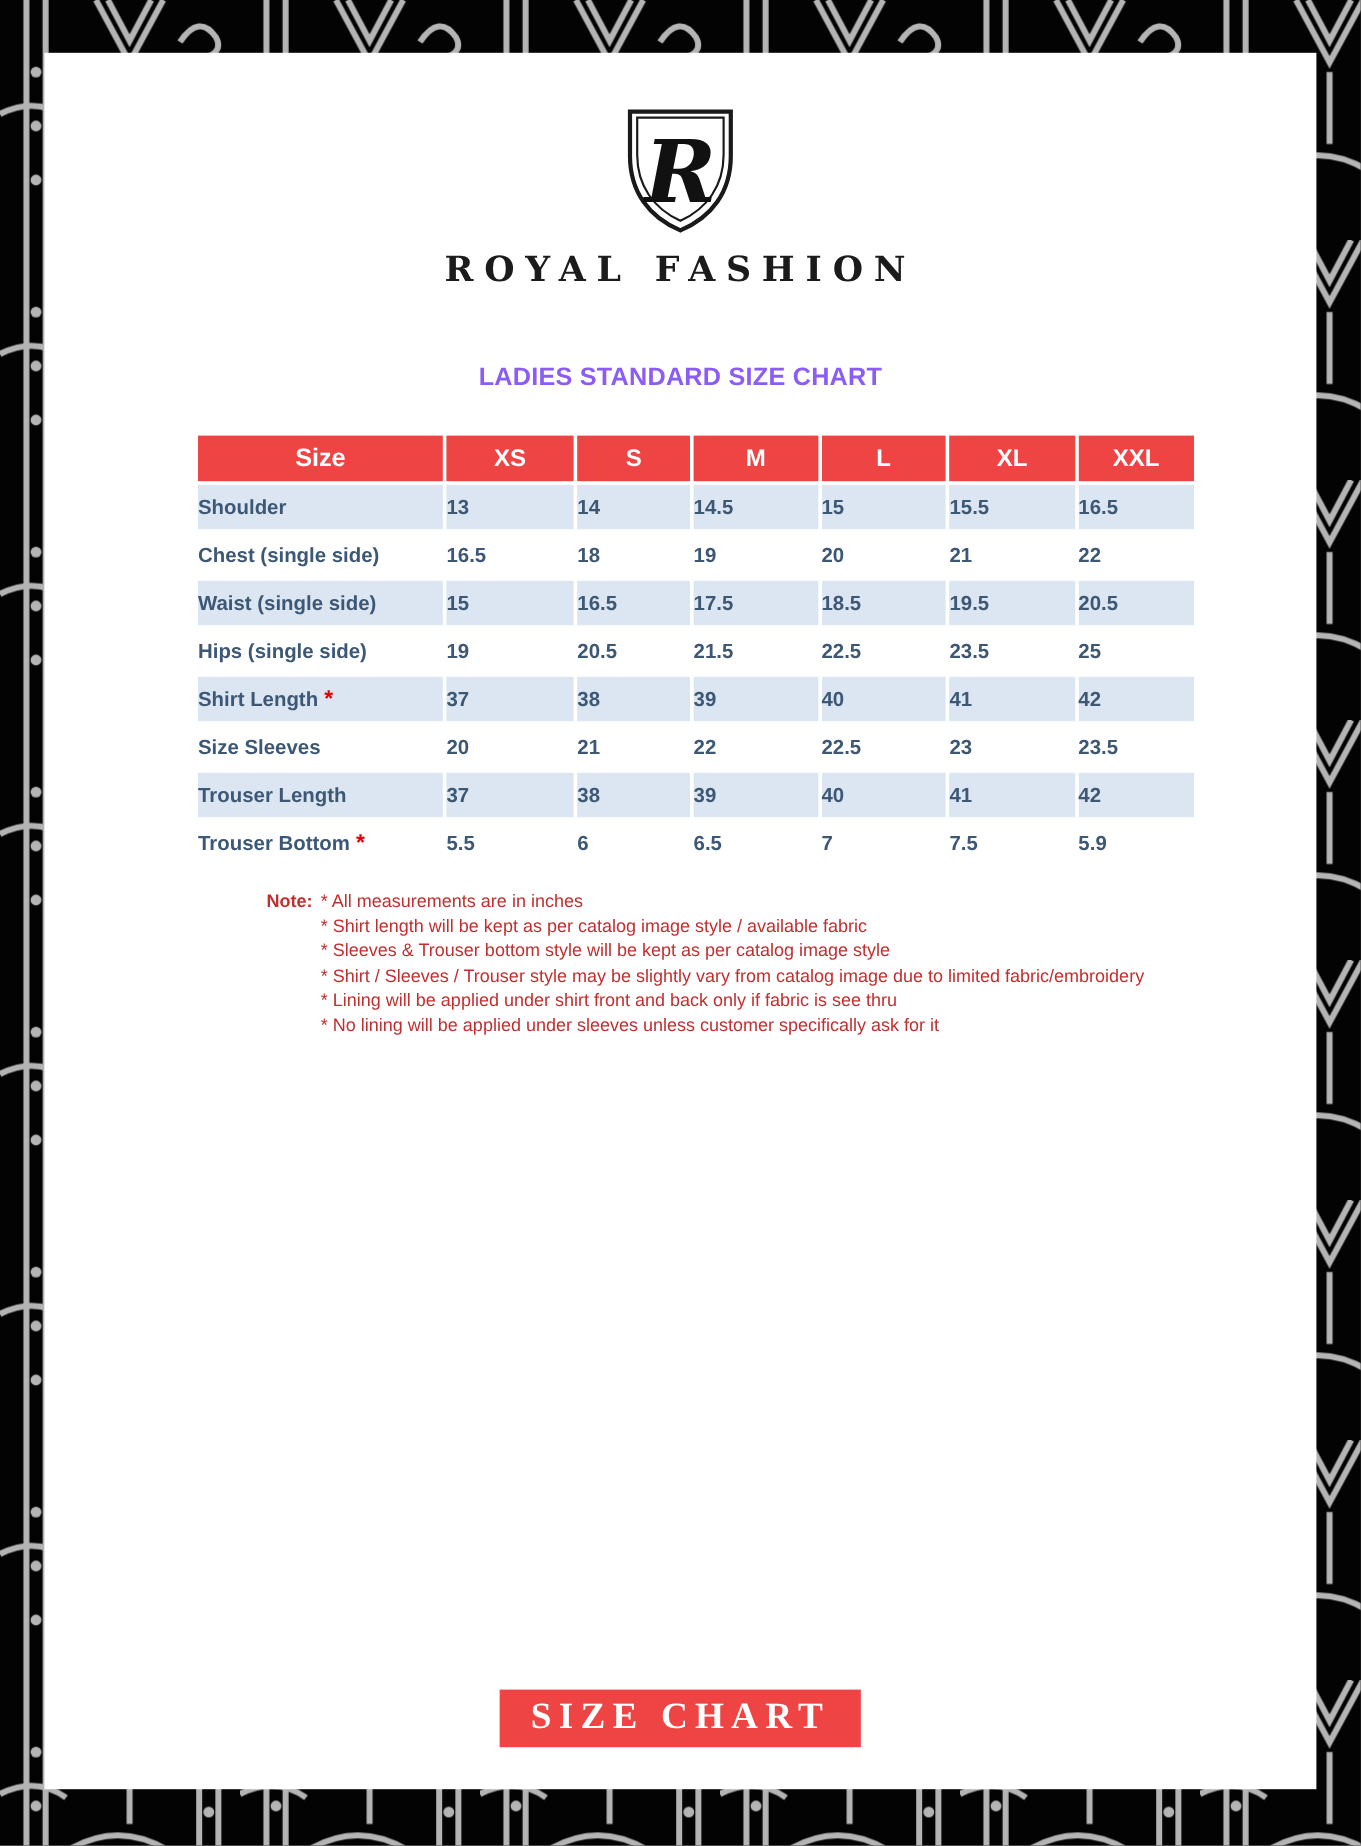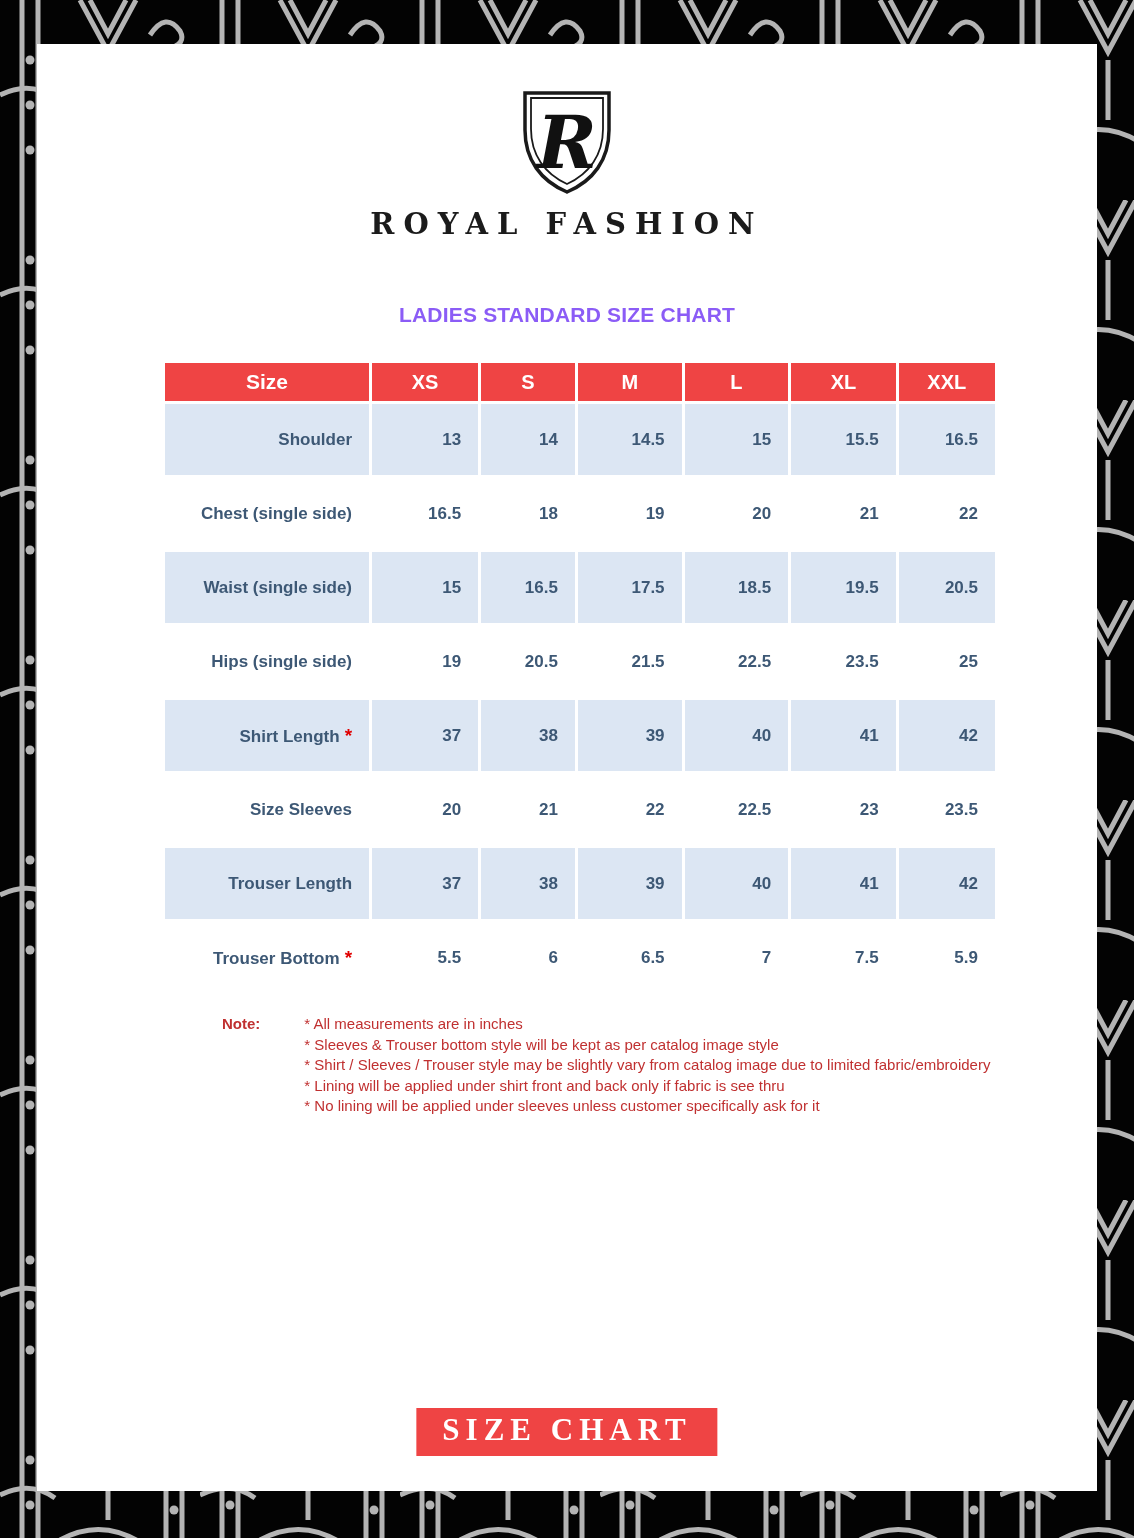--- a/index.html
+++ b/index.html
@@ -47,38 +47,37 @@
     background: #ef4444;
     color: #ffffff;
     font-size: 20px;
     font-weight: bold;
     height: 38px;
     padding: 0;
   }
   table.size-table th.size-col { font-size: 21px; }
   table.size-table td {
     height: 37px;
-    text-align: right;
+    text-align: left;
     vertical-align: middle;
     font-weight: bold;
     font-size: 17px;
     color: #3D5875;
     background: #ffffff;
-    padding: 17px;
+    padding: 0;
   }
   table.size-table tr.alt td { background: #DCE6F3; }
   td.rowlabel { font-size: 19px; }
   .star { color: #E00000; margin-left: 5px; font-size: 19px; }
   .notes {
     display: flex;
     margin: 18px 0 0 185px;
     font-size: 15px;
     color: #C03030;
     line-height: 20.5px;
-    gap: 37px;
   }
   .note-label { font-weight: bold; margin-right: 7px; white-space: nowrap; }
   .note-items div { white-space: nowrap; }
   .banner {
     position: absolute;
     left: 50%; bottom: 35px;
     transform: translateX(-50%);
     background: #ef4444;
     color: #ffffff;
     font-family: "Liberation Serif", serif;
@@ -227,20 +226,21 @@
         <td>7.5</td>
         <td>5.9</td>
       </tr>
     </tbody>
   </table>
 
   <div class="notes">
     <span class="note-label">Note:</span>
     <div class="note-items">
       <div>* All measurements  are in inches</div>
+      <div>* Shirt  length will be kept  as per catalog image  style / available fabric</div>
       <div>* Sleeves &amp; Trouser bottom   style will be kept  as per catalog image  style</div>
       <div>* Shirt  / Sleeves / Trouser style may be slightly vary  from  catalog image  due  to  limited  fabric/embroidery</div>
       <div>* Lining  will be  applied  under  shirt front  and  back  only  if fabric  is see  thru</div>
       <div>* No  lining  will be  applied  under  sleeves unless customer   specifically ask  for  it</div>
     </div>
   </div>
 
   <div class="banner">SIZE CHART</div>
 
 </div>

